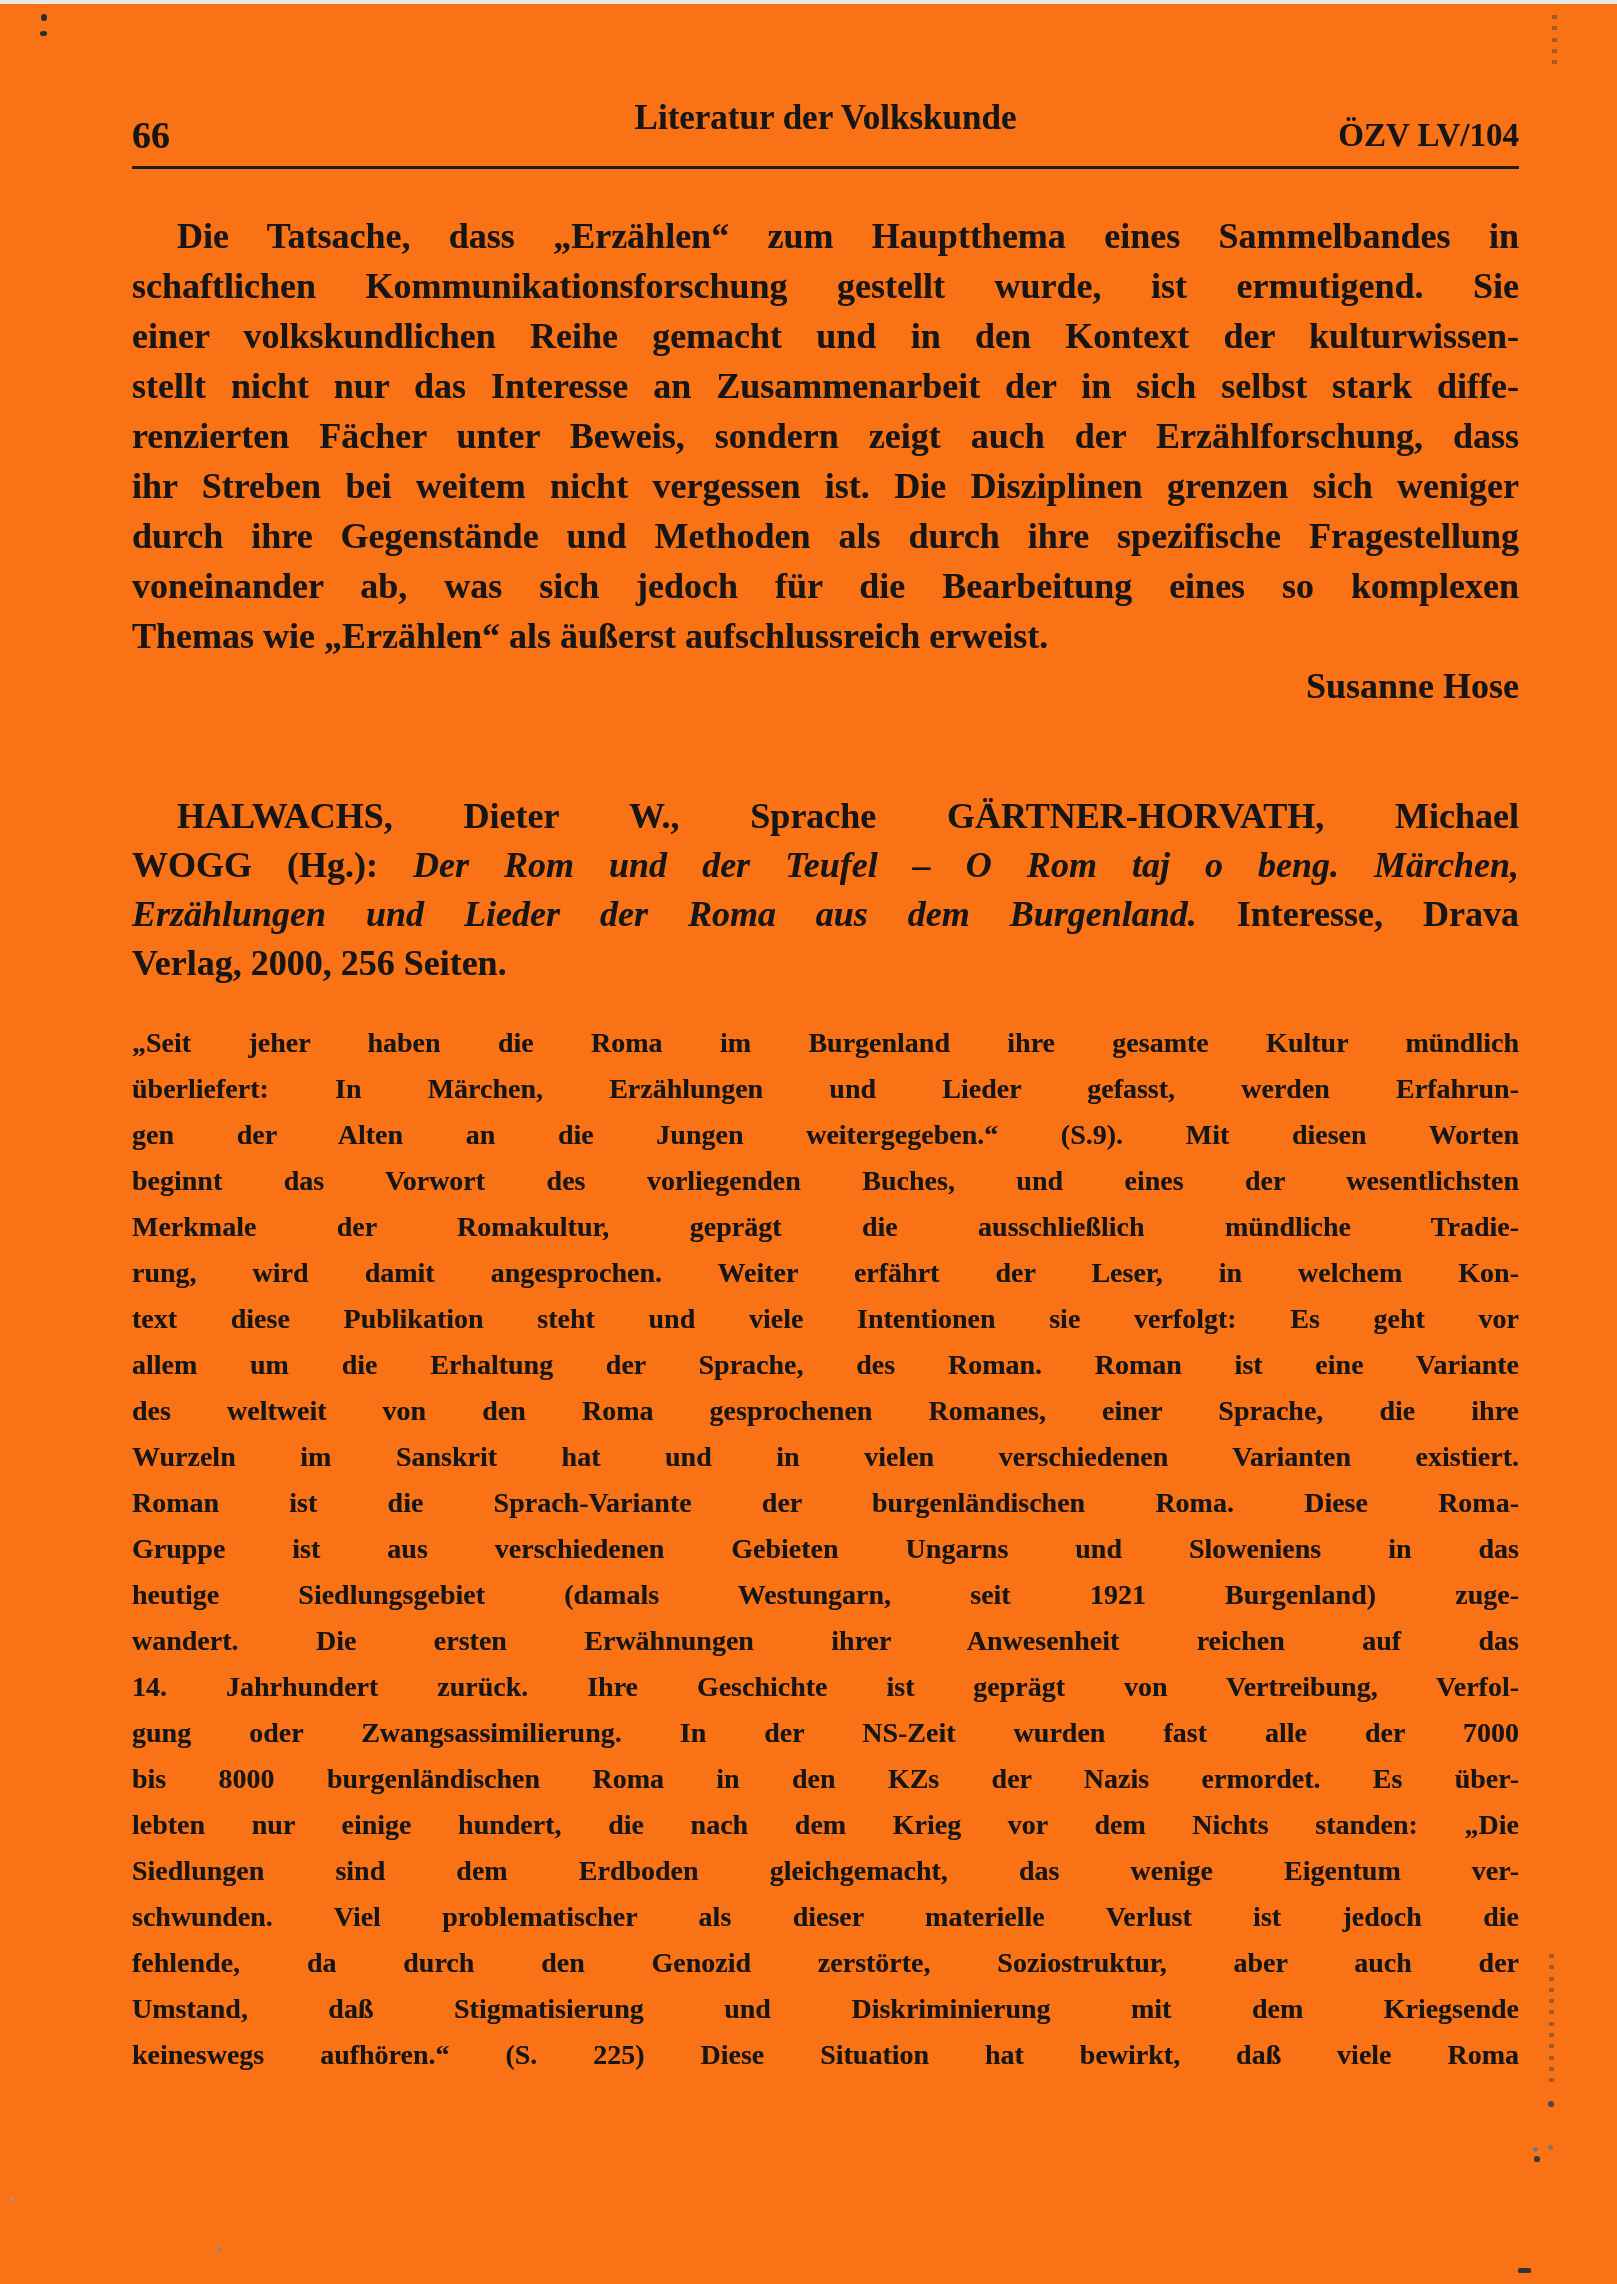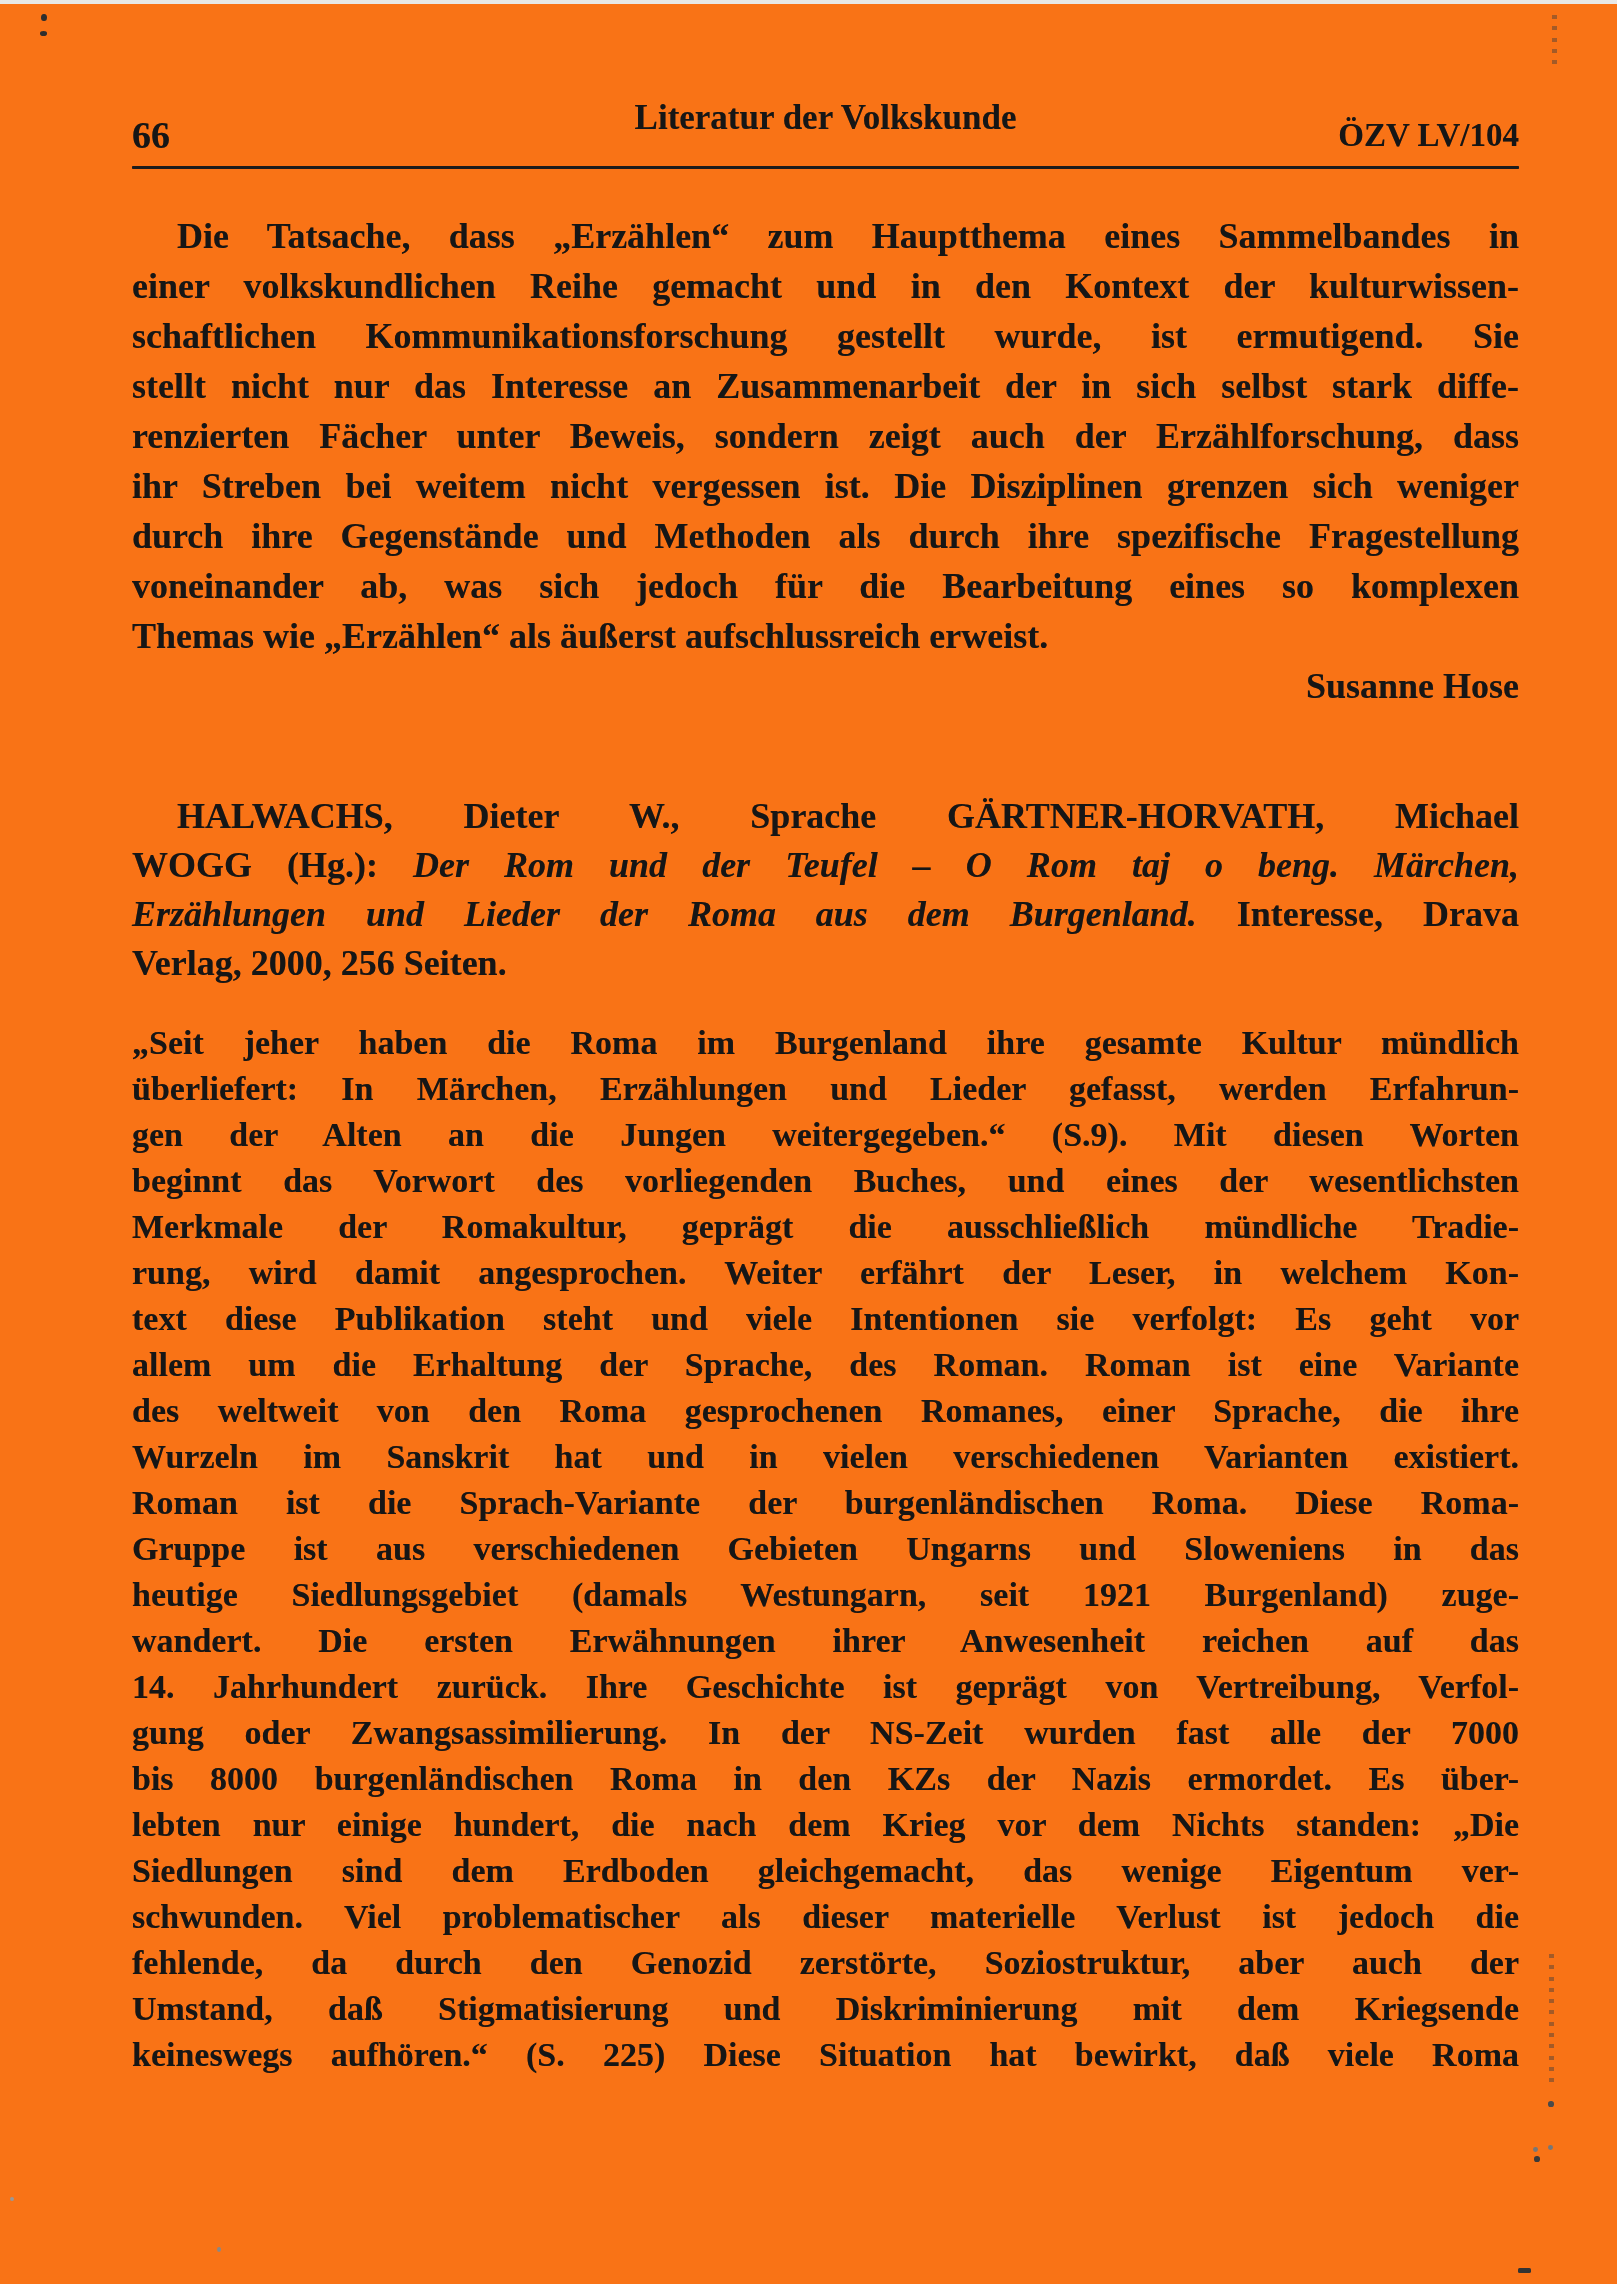--- a/index.html
+++ b/index.html
@@ -30,21 +30,21 @@
   .para1 .line:first-child { text-indent:45px; }
   .para1 .line:last-child  { text-align-last:left; }
   .signature { font-size:36px; line-height:50px; text-align:right; }
 
   .citation { margin-top:81px; font-size:36px; line-height:49px; }
   .cit-line { text-align:justify; text-align-last:justify; }
   .cit-line.first { text-indent:45px; }
   .cit-line.last  { text-align-last:left; }
   .italic { font-style:italic; }
 
-  .body2 { margin-top:32px; font-size:34px; line-height:46px; }
+  .body2 { margin-top:32px; font-size:28px; line-height:46px; }
 
   
   .art { position:absolute; }
   .dot { border-radius:50%; }
   .dotcol {
     width:4.9px;
     background:repeating-linear-gradient(to bottom, rgba(60,60,60,.45) 0 4px, rgba(0,0,0,0) 4px 11.3px);
   }
 </style>
 </head>
@@ -56,22 +56,22 @@
 
     <div class="header">
       <span class="pagenum">66</span>
       <span class="sectitle">Literatur der Volkskunde</span>
       <span class="journal">ÖZV LV/104</span>
     </div>
     <div class="rule"></div>
 
     <div class="para1">
         <div class="line">Die Tatsache, dass „Erzählen“ zum Hauptthema eines Sammelbandes in</div>
+        <div class="line">schaftlichen Kommunikationsforschung gestellt wurde, ist ermutigend. Sie</div>
         <div class="line">einer volkskundlichen Reihe gemacht und in den Kontext der kulturwissen-</div>
-        <div class="line">schaftlichen Kommunikationsforschung gestellt wurde, ist ermutigend. Sie</div>
         <div class="line">stellt nicht nur das Interesse an Zusammenarbeit der in sich selbst stark diffe-</div>
         <div class="line">renzierten Fächer unter Beweis, sondern zeigt auch der Erzählforschung, dass</div>
         <div class="line">ihr Streben bei weitem nicht vergessen ist. Die Disziplinen grenzen sich weniger</div>
         <div class="line">durch ihre Gegenstände und Methoden als durch ihre spezifische Fragestellung</div>
         <div class="line">voneinander ab, was sich jedoch für die Bearbeitung eines so komplexen</div>
         <div class="line">Themas wie „Erzählen“ als äußerst aufschlussreich erweist.</div>
       </div>
 
     <div class="signature">Susanne Hose</div>
 

